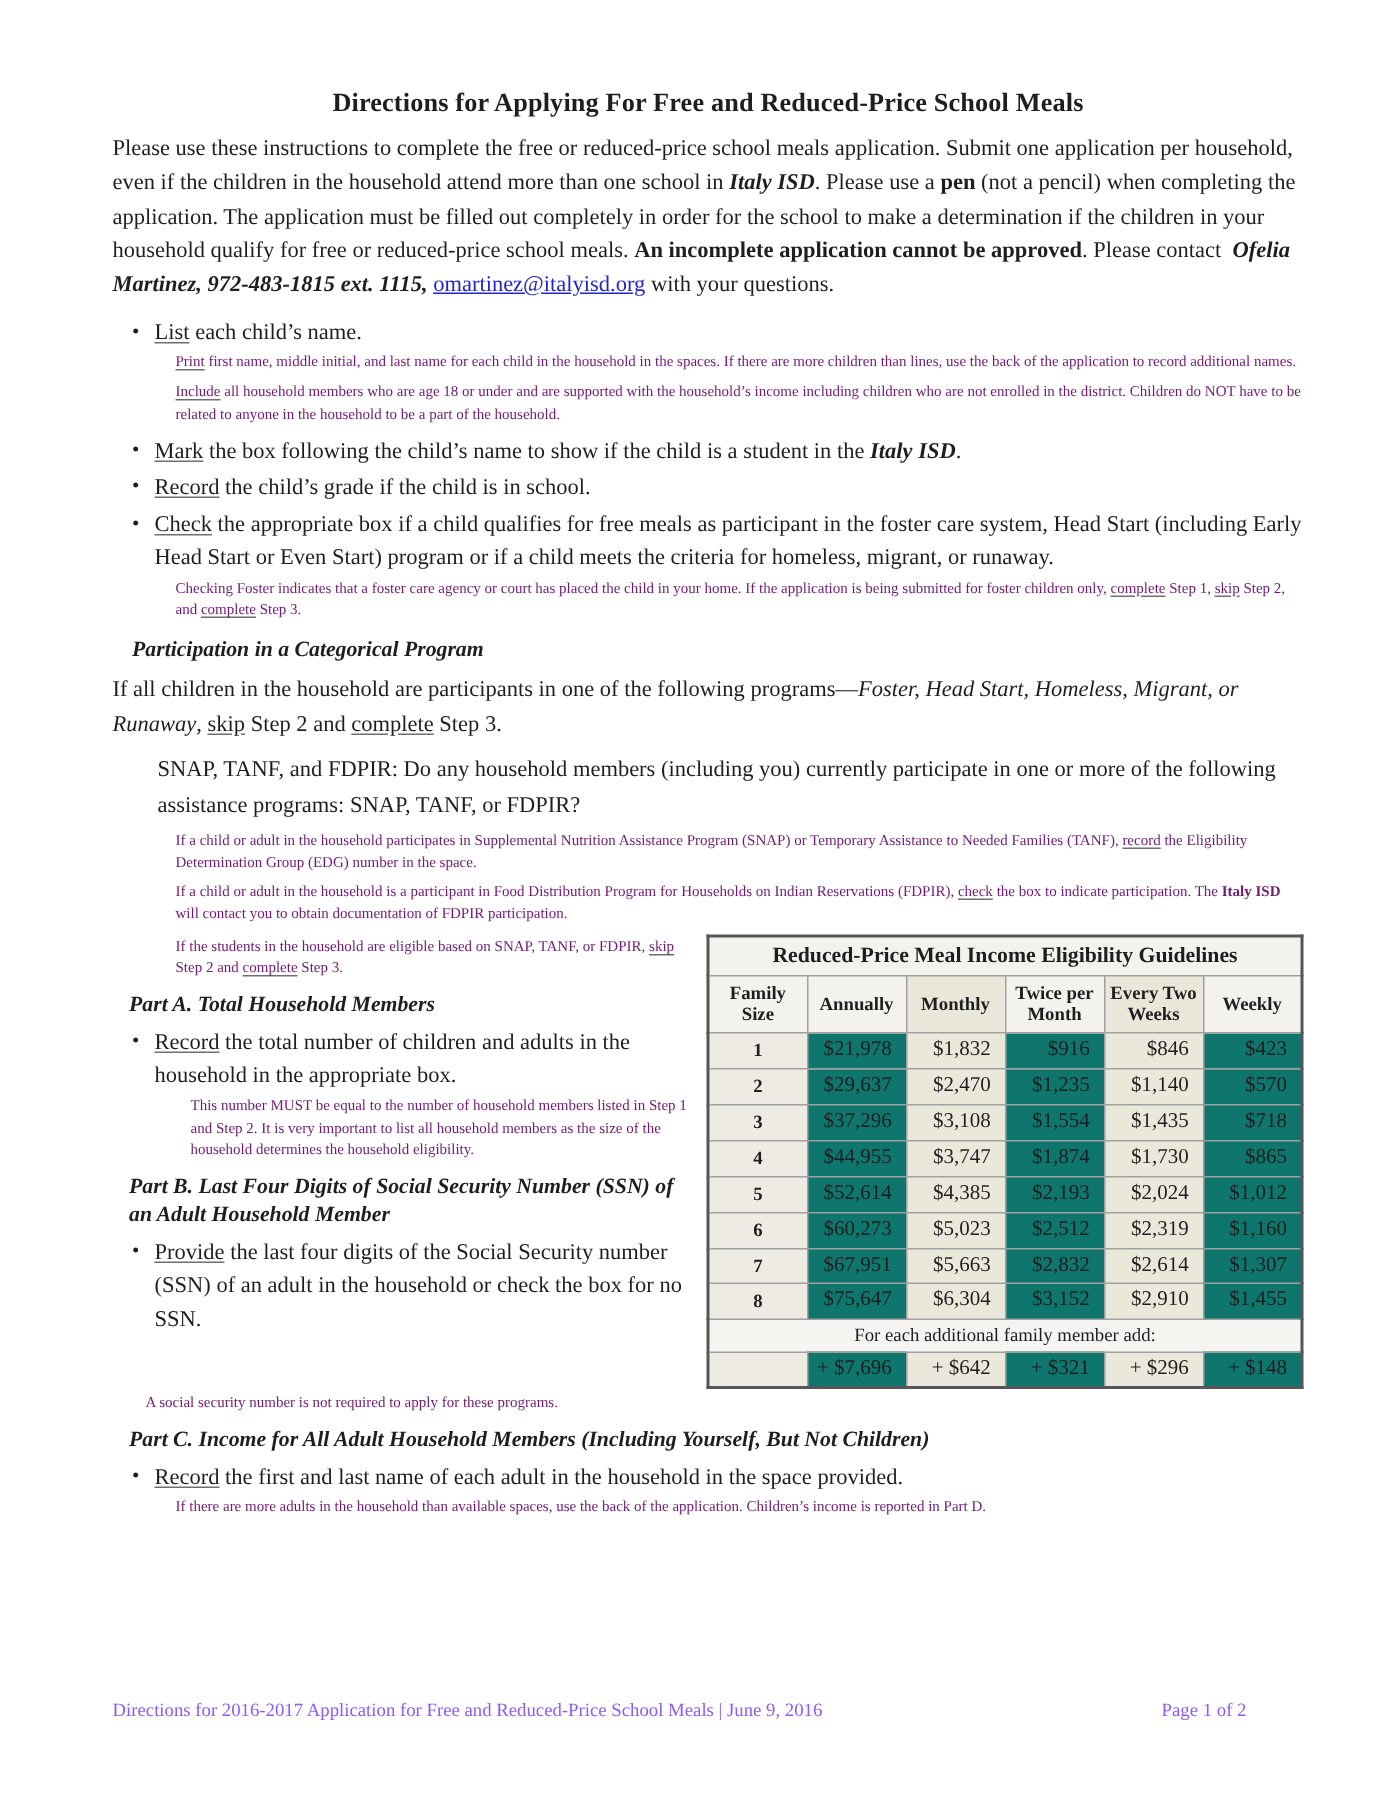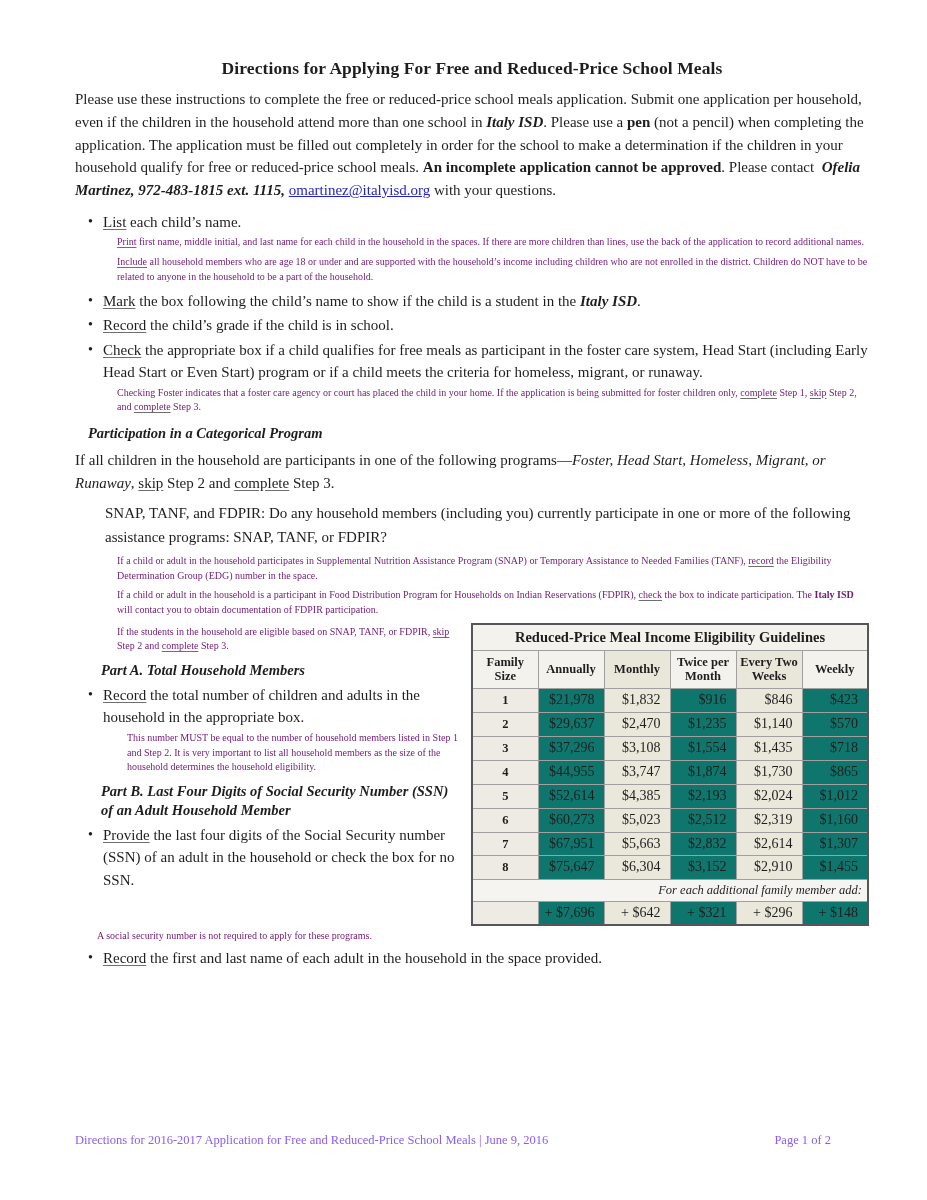--- a/index.html
+++ b/index.html
@@ -42,21 +42,21 @@
     font-style:italic;font-weight:bold;font-size:14.5px;
     margin:10px 0 7px 13px;
   }
   .para{font-size:15px;line-height:1.55;margin:4px 0 7px 0;}
   .ind1{margin-left:30px;margin-bottom:5px;}
   .two-col{display:flex;align-items:flex-start;margin-top:3px;}
   .col-left{flex:1;padding-right:9px;}
   .col-left .step-head{margin:5px 0 5px 0;}
   .part-head{
     font-style:italic;font-weight:bold;font-size:14.5px;line-height:1.3;
-    margin:7px 0 4px 26px;
+    margin:7px 0 4px 11px;
   }
   .col-left .note{margin-left:52px;}
   .partb-note{margin:3px 0 3px 22px;}
   
   table.guidelines{
     flex:none;width:398px;table-layout:fixed;
     border-collapse:collapse;
     border:2px solid #55565a;
     font-family:"Liberation Serif", serif;
   }
@@ -78,21 +78,21 @@
     font-size:14px;text-align:right;
     padding:2px 9px 2px 3px;line-height:1.35;
     background:#0f766e;
   }
   td.c0{
     text-align:center;font-weight:bold;font-size:12.5px;
     background:#edebe3;padding:2px 3px;
   }
   td.c2, td.c4{background:#eae7db;}
   tr.addlbl td{
-    font-style:italic;font-size:12.5px;text-align:right;
+    font-size:12.5px;text-align:center;
     background:#f5f4f0;padding:2px 5px;line-height:1.3;
   }
   .w0{width:52px}.w1{width:82px}.w2{width:70px}.w3{width:74px}.w4{width:62px}.w5{width:56px}
   .footer{
     position:absolute;left:75px;right:96px;bottom:52px;
     display:flex;justify-content:space-between;
     font-size:12.5px;color:#8b5cf6;
   }
 </style>
 </head>
@@ -243,23 +243,25 @@
           <td class="cell c3">+ $321</td>
           <td class="cell c4">+ $296</td>
           <td class="cell c5">+ $148</td>
         </tr>
       </tbody>
     </table>
   </div>
 
   <div class="note partb-note">A social security number is not required to apply for these programs.</div>
 
+  <h3 class="part-head">Part C. Income for All Adult Household Members (Including Yourself, But Not Children)</h3>
   <div class="bullet">
     <span class="dot">•</span>
     <div class="btext"><span class="u">Record</span><span> the first and last name of each adult in the household in the space provided.</span></div>
   </div>
+  <div class="note">If there are more adults in the household than available spaces, use the back of the application. Children’s income is reported in Part D.</div>
 
   <div class="footer">
     <span>Directions for 2016-2017 Application for Free and Reduced-Price School Meals | June 9, 2016</span>
     <span>Page 1 of 2</span>
   </div>
 
 </div>
 
 </body></html>

